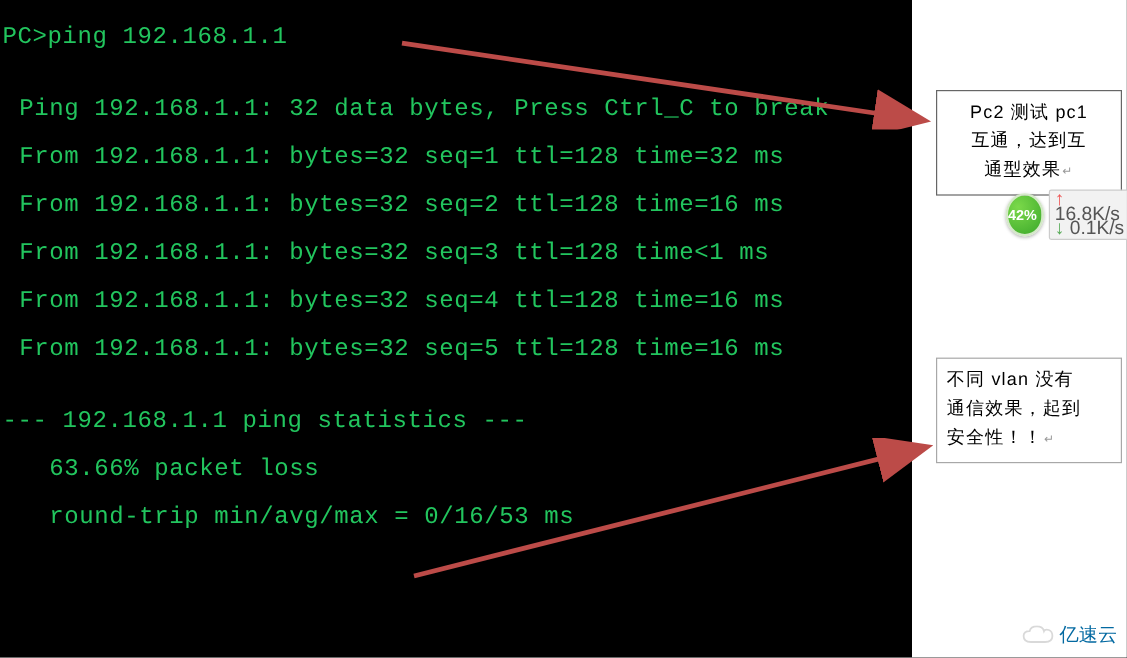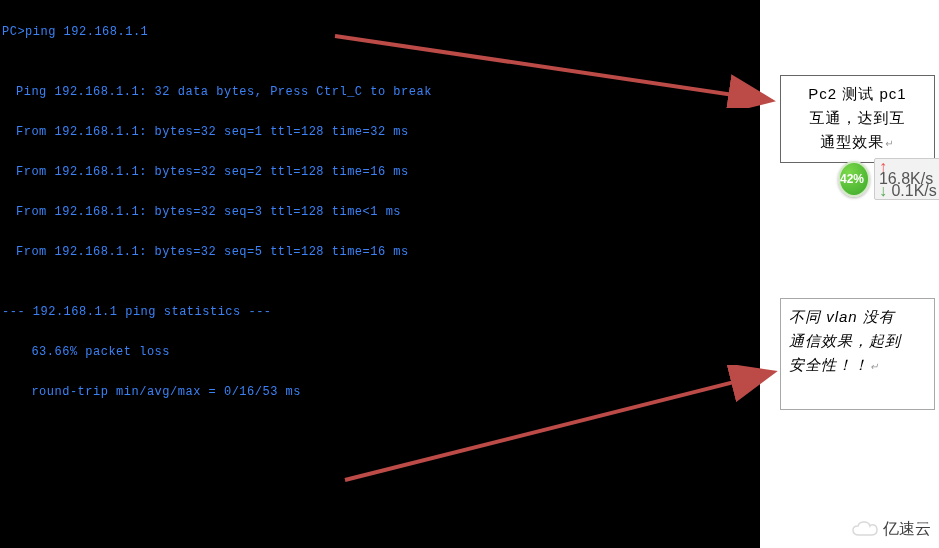--- a/index.html
+++ b/index.html
@@ -11,41 +11,41 @@
       font-family: "Consolas", "Courier New", monospace;
       overflow: hidden;
     }
     .terminal {
       position: absolute;
       left: 0;
       top: 0;
       width: 760px;
       height: 548px;
       background: #000;
-      color: #3b82f6;
-      font-size: 12px;
+      color: #22c55e;
+      font-size: 20px;
       line-height: 20px;
       padding: 2px 4px 2px 16px;
       white-space: pre;
       letter-spacing: 0.5px;
     }
     .terminal .prompt-line { margin-left: -14px; }
     .terminal .stats-line { margin-left: -14px; }
     .annotation-box {
       position: absolute;
       border: 1px solid #666;
       background: #fff;
       font-family: "SimSun", "Microsoft YaHei", sans-serif;
       font-size: 15px;
       line-height: 24px;
       padding: 6px 8px;
       color: #000;
     }
     .annotation1 { left: 780px; top: 75px; width: 155px; height: 88px; text-align: center; }
-    .annotation2 { left: 780px; top: 298px; width: 155px; height: 112px; border: 1px solid #a8a8a8; font-style: italic; }
+    .annotation2 { left: 780px; top: 298px; width: 155px; height: 88px; border: 1px solid #a8a8a8; }
     .annotation1 span, .annotation2 span { letter-spacing: 1px; }
     .arrow {
       position: absolute;
       pointer-events: none;
     }
     .arrow1 { left: 330px; top: 28px; width: 450px; height: 80px; }
     .arrow2 { left: 340px; top: 365px; width: 440px; height: 120px; }
     .net-badge {
       position: absolute;
       left: 838px;
@@ -80,38 +80,39 @@
       border-radius: 2px;
     }
     .net-up::before { content: "↑ "; color: #e55; }
     .net-dn::before { content: "↓ "; color: #5a5; }
     .watermark {
       position: absolute;
       right: 8px;
       bottom: 8px;
       font-family: Liberation Mono, monospace;
       font-size: 16px;
-      color: #404040;
+      color: #0369a1;
       display: flex;
       align-items: center;
       gap: 4px;
     }
     .watermark svg { opacity: 0.55; }
     .sub { font-family: Arial, sans-serif; font-size: 10px; color: #999; margin-left: 1px; }
   </style>
 </head>
 <body>
 
 <div class="terminal">
 <div class="prompt-line">PC&gt;ping 192.168.1.1</div>
 <div></div>
 <div>Ping 192.168.1.1: 32 data bytes, Press Ctrl_C to break</div>
 <div>From 192.168.1.1: bytes=32 seq=1 ttl=128 time=32 ms</div>
 <div>From 192.168.1.1: bytes=32 seq=2 ttl=128 time=16 ms</div>
 <div>From 192.168.1.1: bytes=32 seq=3 ttl=128 time&lt;1 ms</div>
+<div>From 192.168.1.1: bytes=32 seq=4 ttl=128 time=16 ms</div>
 <div>From 192.168.1.1: bytes=32 seq=5 ttl=128 time=16 ms</div>
 <div></div>
 <div class="stats-line">--- 192.168.1.1 ping statistics ---</div>
 <div>  63.66% packet loss</div>
 <div>  round-trip min/avg/max = 0/16/53 ms</div>
 <div></div>
 
 <div></div>
 
 

